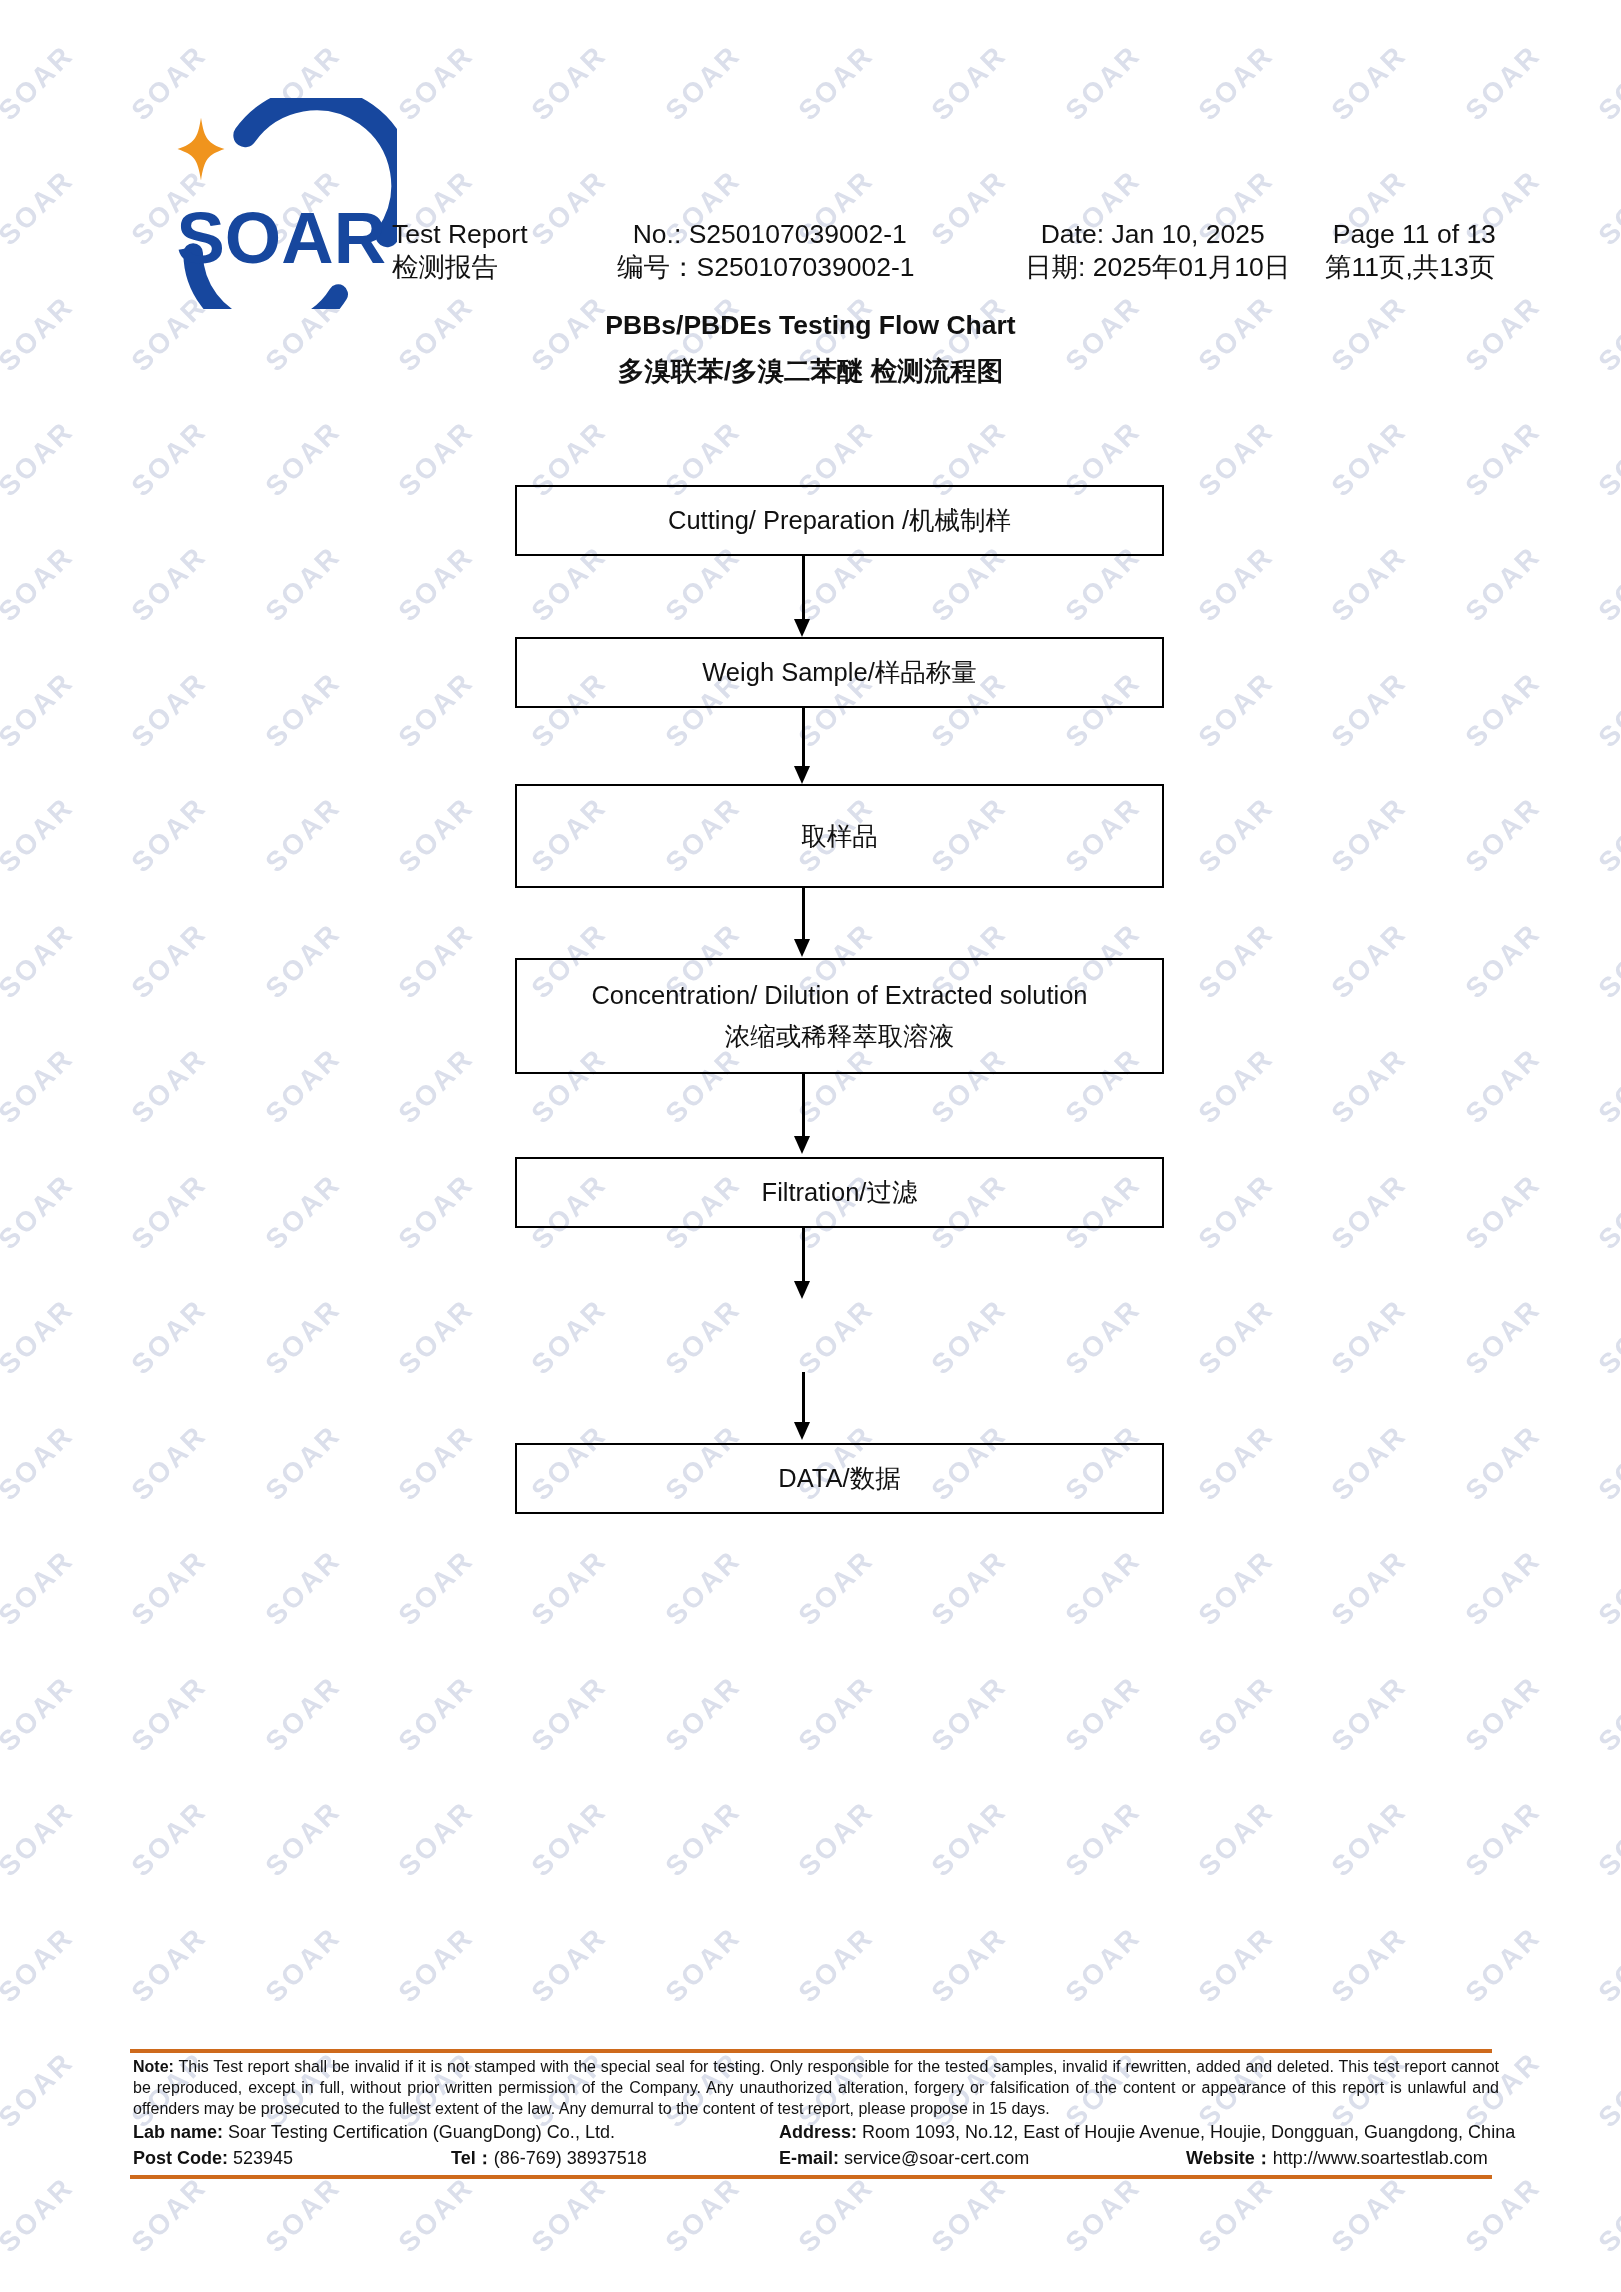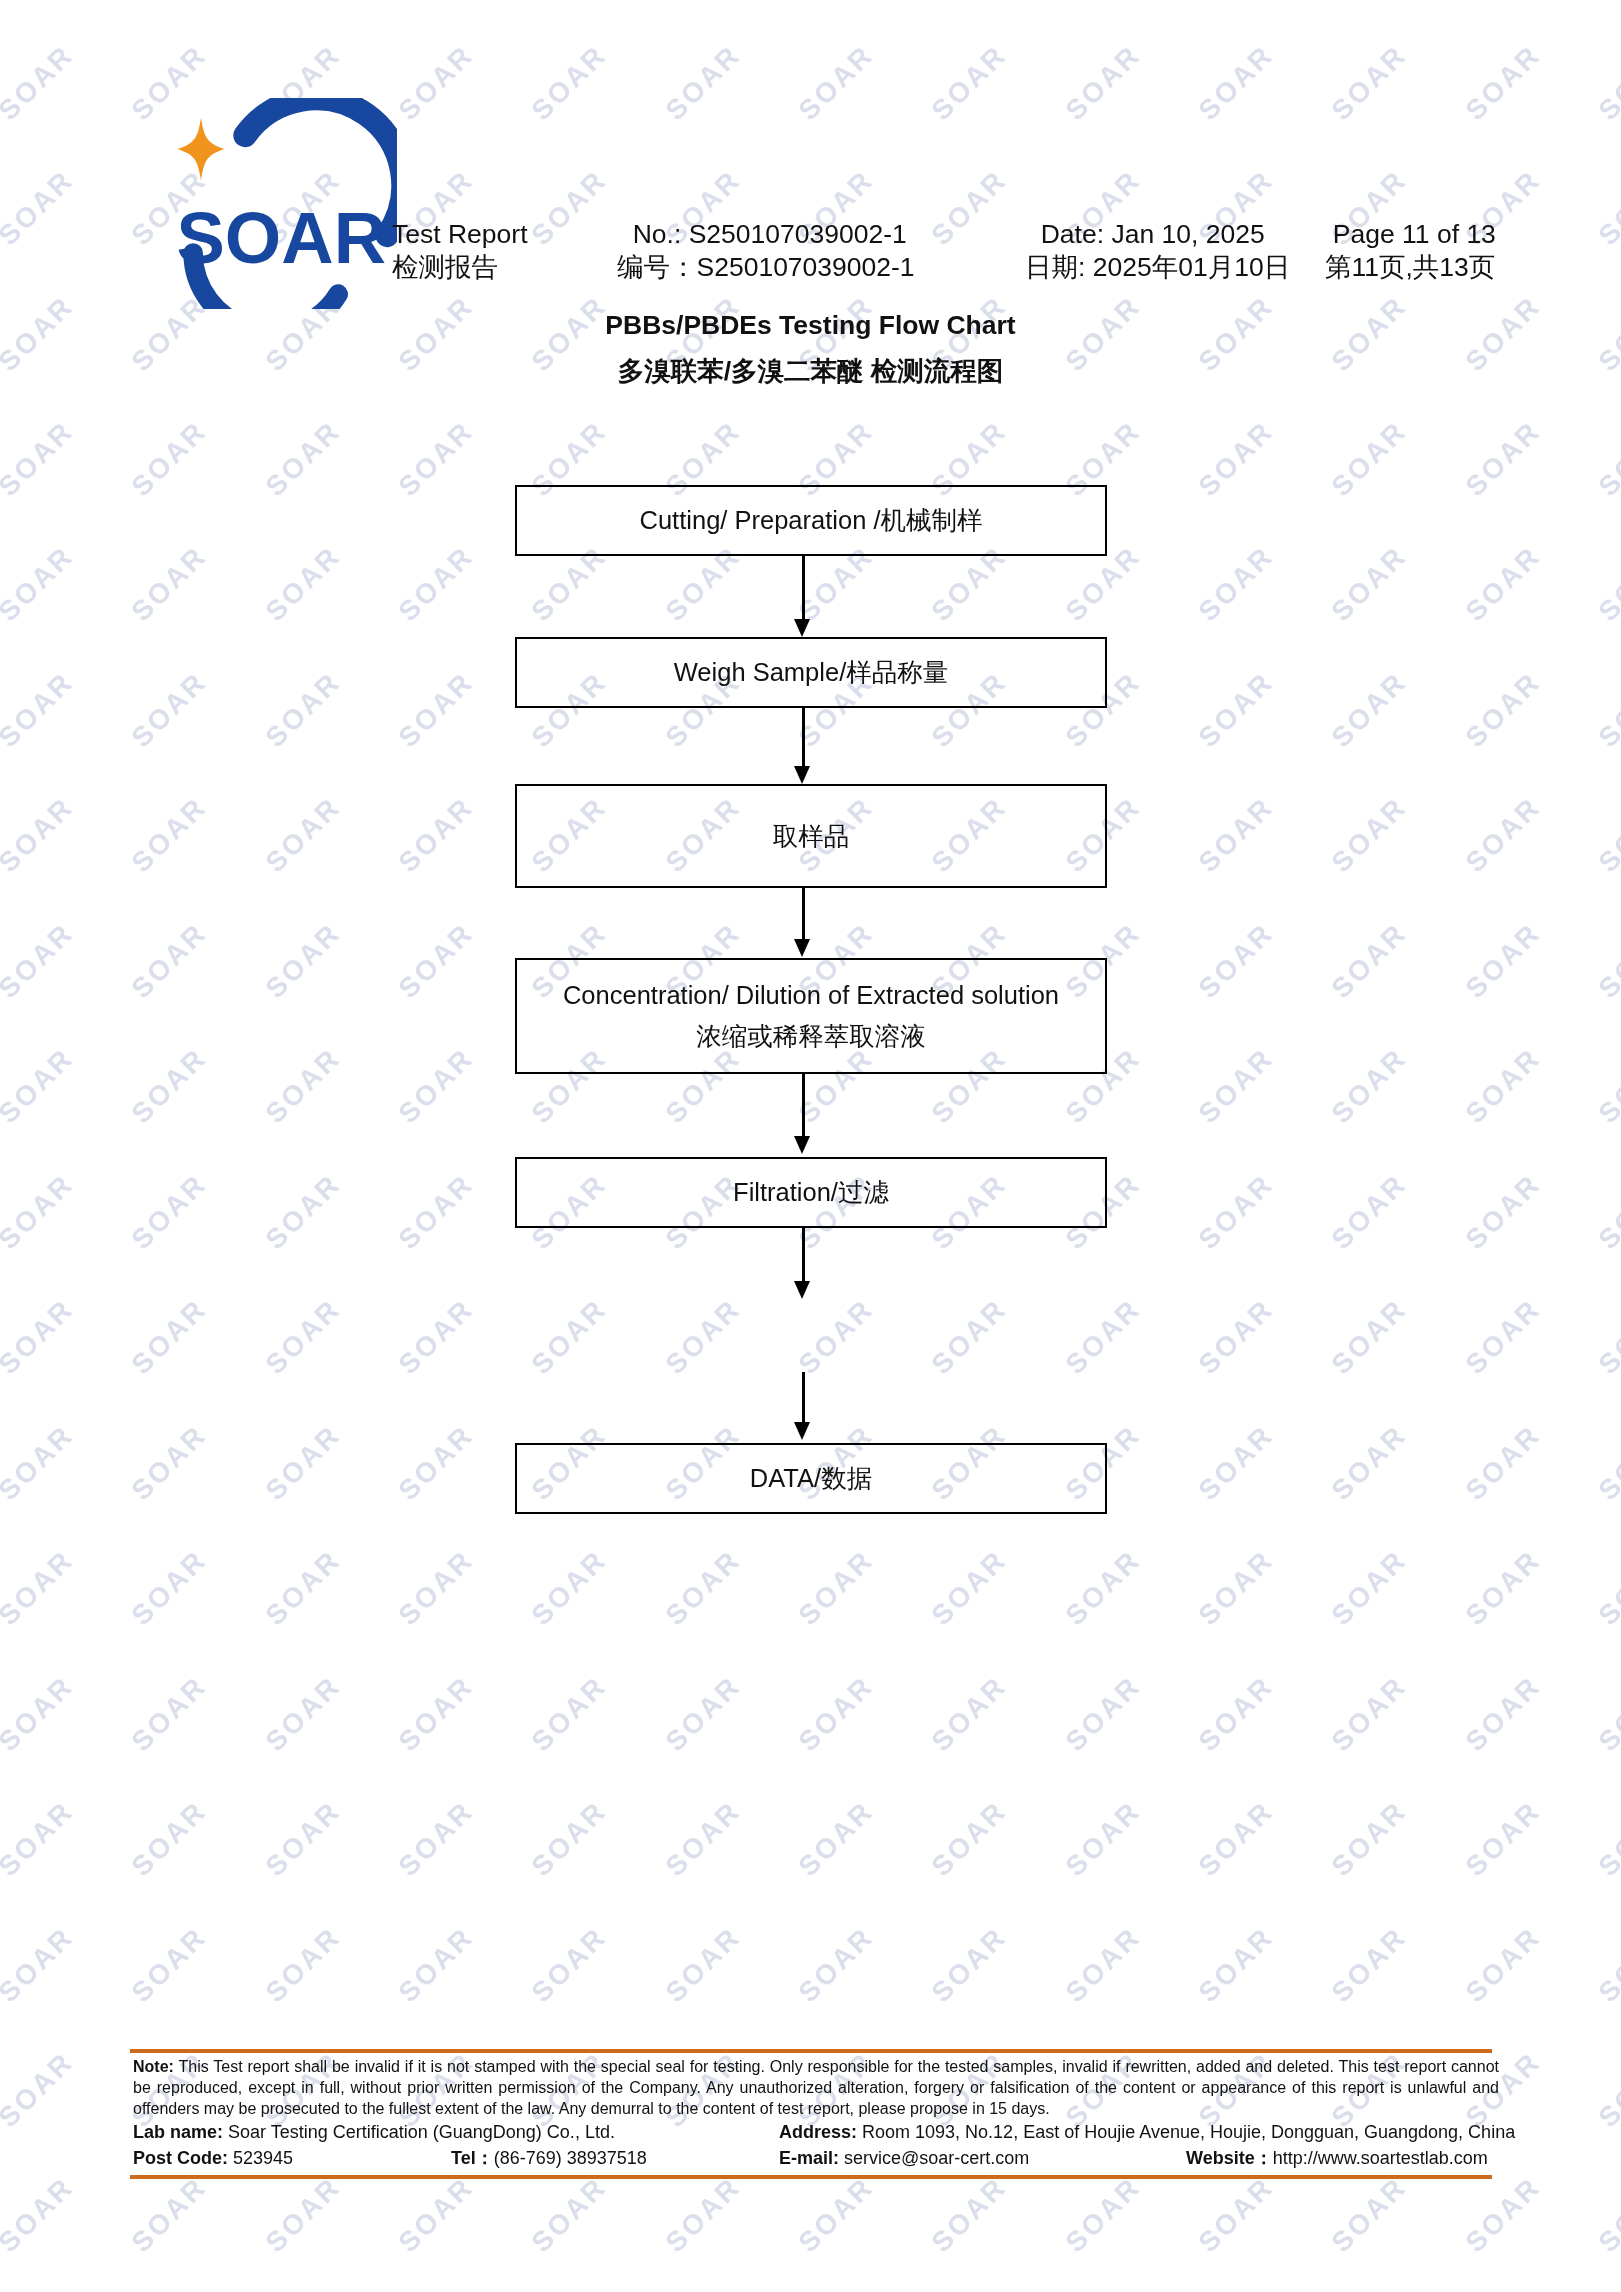--- a/index.html
+++ b/index.html
@@ -29,21 +29,21 @@
   .hdr-col .zh{display:block;}
   
   .doc-title-en,.doc-title-zh{
     position:absolute;left:0;width:100%;text-align:center;
     font-weight:bold;font-size:26.5px;z-index:2;
   }
   .doc-title-en{top:310px;}
   .doc-title-zh{top:353px;}
   
   .fc-box{
-    position:absolute;left:515px;width:592px;
+    position:absolute;left:515px;width:649px;
     border:2px solid #000;
     box-sizing:border-box;
     display:flex;flex-direction:column;align-items:center;justify-content:center;
     font-size:25.5px;line-height:41px;text-align:center;
     z-index:2;background:transparent;
   }
   .arrow{position:absolute;left:802px;width:2.9px;background:#000;z-index:2;}
   .arrow::after{
     content:"";position:absolute;left:-7.8px;bottom:-17.6px;
     border-left:8.8px solid transparent;border-right:8.8px solid transparent;

